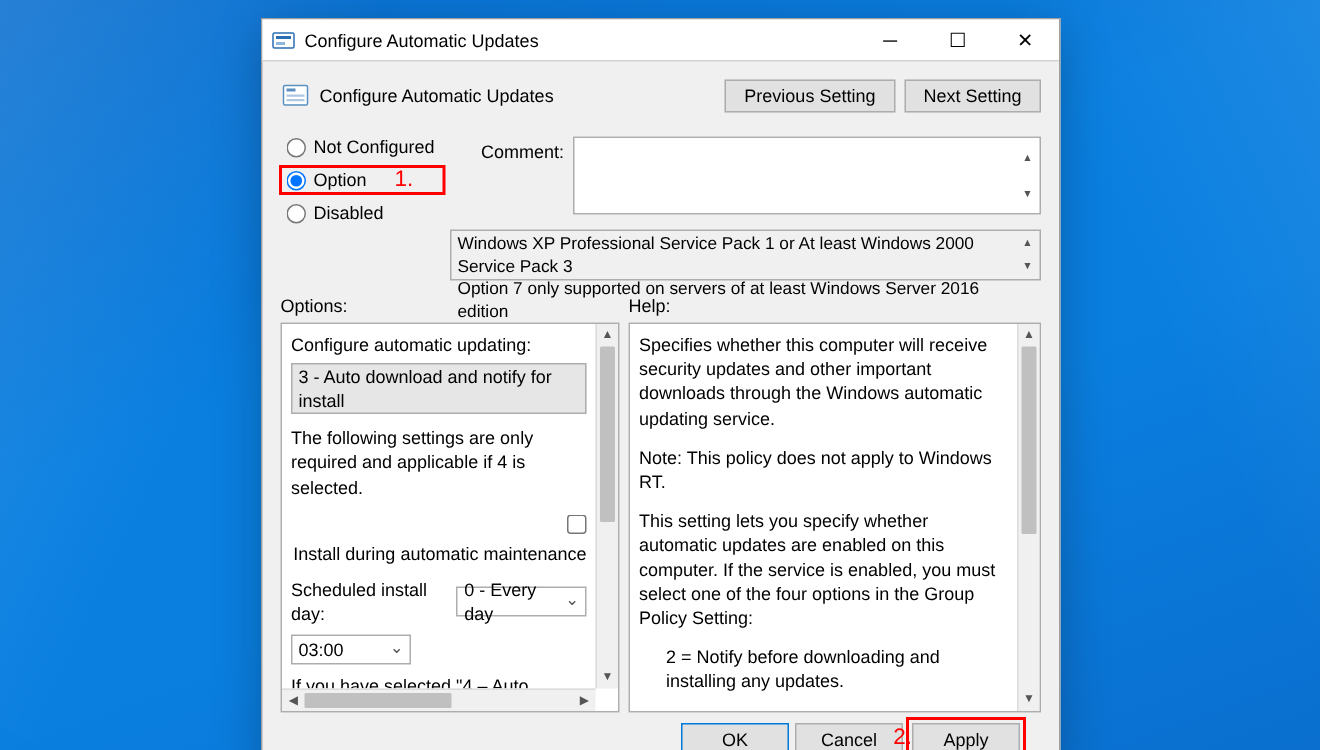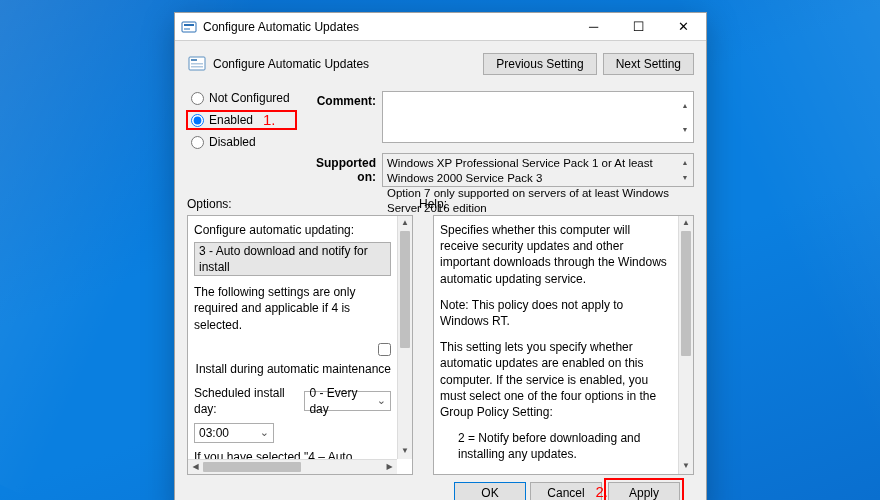--- a/index.html
+++ b/index.html
@@ -89,21 +89,21 @@
     padding: 1px 3px;
     margin: -3px -5px;
   }
   .annot {
     color: #ff0000; font-size: 15px; font-weight: 500;
     position: absolute;
   }
 
   .field-col { flex: 1; display: flex; flex-direction: column; gap: 10px; }
   .field-row { display: flex; gap: 6px; }
-  .field-label { width: 76px; text-align: right; padding-top: 3px; font-weight: bold; }
+  .field-label { width: 76px; text-align: right; padding-top: 3px; }
   .comment-box {
     flex: 1; height: 52px; background: #fff; border: 1px solid #adadad;
     position: relative;
   }
   .supported-box {
     flex: 1; height: 34px; background: #f0f0f0; border: 1px solid #adadad;
     padding: 2px 16px 2px 4px; font-size: 11.5px; line-height: 1.3;
     position: relative; color: #000;
   }
   .spin-arrows {
@@ -113,21 +113,21 @@
   .spin-arrows div {
     flex: 1; display: flex; align-items: center; justify-content: center;
     font-size: 7px; color: #555;
   }
 
   .labels-row { display: flex; margin-top: 10px; }
   .labels-row div { font-size: 12px; }
   .labels-row .lbl-opt { width: 232px; }
 
   .panes {
-    display: flex; gap: 20px; margin-top: 4px; flex: 1; min-height: 0;
+    display: flex; gap: 6px; margin-top: 4px; flex: 1; min-height: 0;
   }
   .pane {
     border: 1px solid #adadad; background: #fff;
     position: relative; overflow: hidden;
     font-size: 12px; line-height: 1.35;
   }
   .pane-options { width: 226px; }
   .pane-help { flex: 1; }
   .pane-inner {
     position: absolute; left: 0; top: 0; right: 15px; bottom: 15px;
@@ -225,42 +225,41 @@
 
     <div class="radio-area" style="position:relative;">
       <div class="radio-col">
         <label class="radio-item">
           <input type="radio" name="st" style="">
           <span>Not Configured</span>
         </label>
         <div style="position:relative;">
           <label class="radio-item enabled-highlight">
             <input type="radio" name="st" checked="" style="">
-            <span>Enabled</span>
+            <span>Option</span>
           </label>
           <span class="annot" style="left:72px; top:-2px;">1.</span>
         </div>
         <label class="radio-item">
           <input type="radio" name="st" style="">
           <span>Disabled</span>
         </label>
       </div>
 
       <div class="field-col">
         <div class="field-row">
           <div class="field-label">Comment:</div>
           <div class="comment-box">
             <div class="spin-arrows">
                 <div>▲</div>
                 <div>▼</div>
               </div>
           </div>
         </div>
         <div class="field-row">
-          <div class="field-label">Supported on:</div>
           <div class="supported-box">
             <span>Windows XP Professional Service Pack 1 or At least Windows 2000 Service Pack 3</span><br>
             <span>Option 7 only supported on servers of at least Windows Server 2016 edition</span>
             <div class="spin-arrows">
                 <div>▲</div>
                 <div>▼</div>
               </div>
           </div>
         </div>
       </div>

